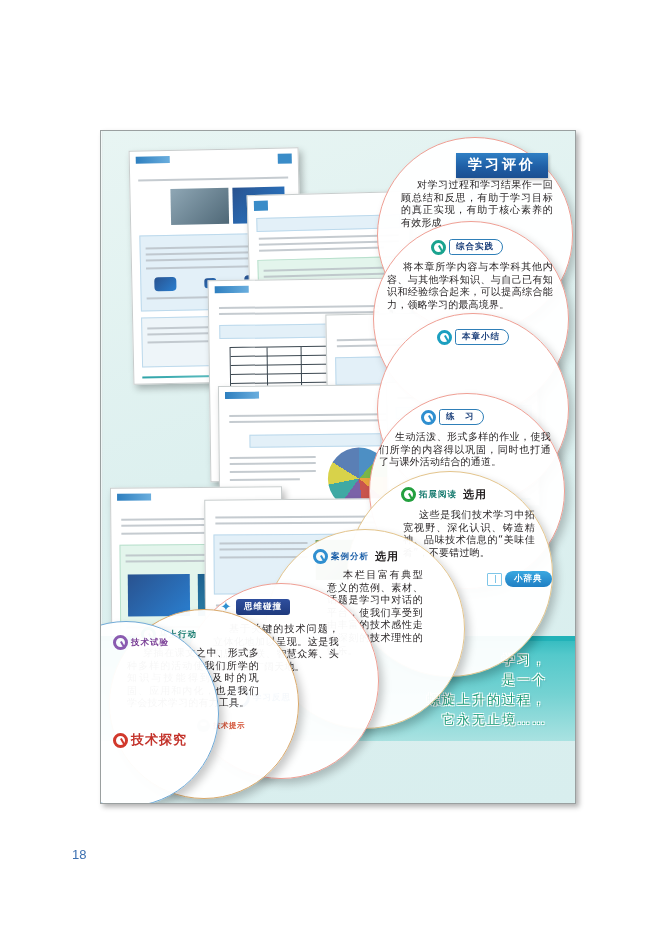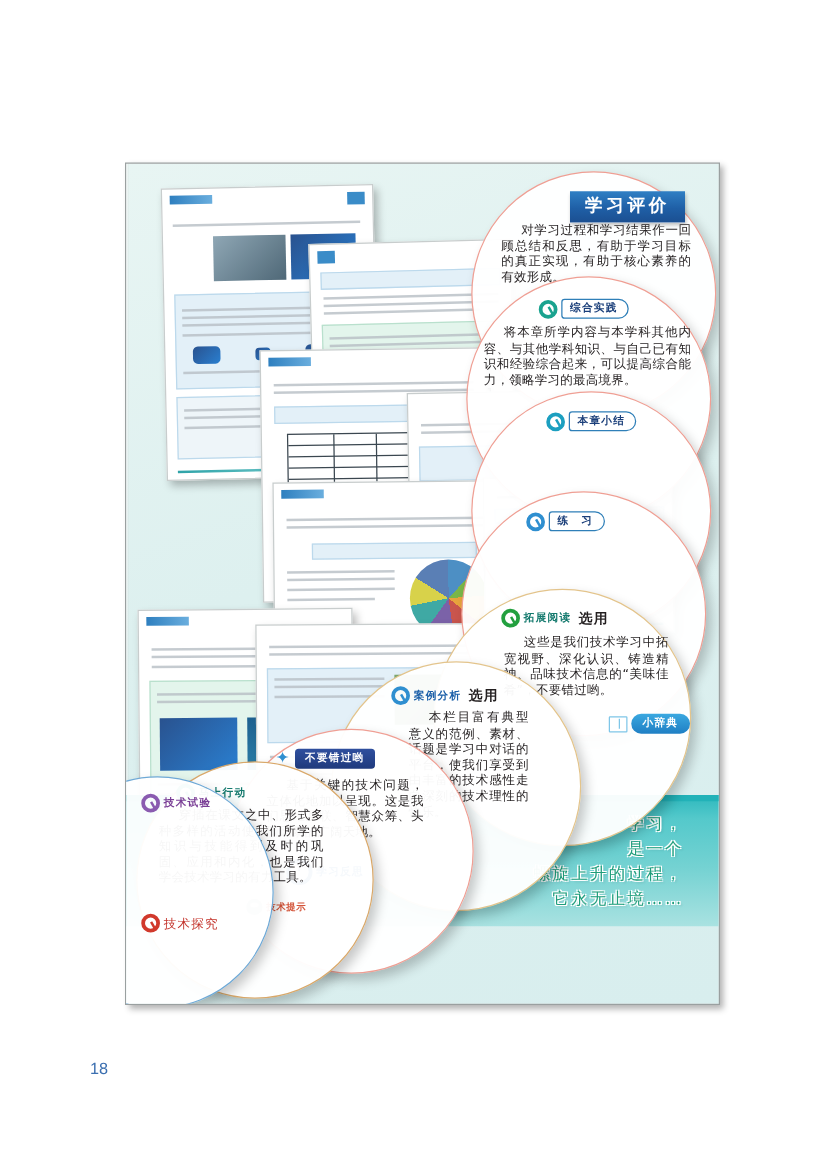--- a/index.html
+++ b/index.html
@@ -200,22 +200,22 @@
     white-space: nowrap;
   }
   .lbl-orange {
     font-size: 7.5px;
     font-weight: bold;
     color: #d4553a;
     letter-spacing: .5px;
     white-space: nowrap;
   }
   .lbl-red {
-    font-size: 10px;
-    font-weight: normal;
+    font-size: 13px;
+    font-weight: bold;
     color: #c3322a;
     letter-spacing: 1px;
     white-space: nowrap;
   }
   .lbl-teal {
     font-size: 8.5px;
     font-weight: bold;
     color: #157a6e;
     letter-spacing: 1px;
     white-space: nowrap;
@@ -530,20 +530,21 @@
     <div class="badge-row" style="left:336px; top:198px;">
       <span class="gear g-cyan"></span>
       <span class="pill">本章小结</span>
     </div>
 
     <div class="circle" style="left:268px; top:262px; width:196px; height:196px; border:1.5px solid #ef9f94;"></div>
     <div class="badge-row" style="left:320px; top:278px;">
       <span class="gear g-blue"></span>
       <span class="pill">练　习</span>
     </div>
+    <div class="c-body c-indent" style="left:278px; top:300px; width:172px; text-align:justify;">生动活泼、形式多样的作业，使我们所学的内容得以巩固，同时也打通了与课外活动结合的通道。</div>
 
     <div class="circle" style="left:246px; top:340px; width:206px; height:206px; border:1.5px solid #e3c48c;"></div>
     <div class="badge-row" style="left:300px; top:356px;">
       <span class="gear g-green"></span>
       <span class="lbl-teal">拓展阅读</span>
       <span class="sel">选用</span>
     </div>
     <div class="c-body c-indent" style="left:302px; top:378px; width:132px; text-align:justify;">这些是我们技术学习中拓宽视野、深化认识、铸造精神、品味技术信息的“美味佳肴”，不要错过哟。</div>
     <div class="badge-row" style="left:386px; top:440px;">
       <span class="book-ic"></span>
@@ -554,21 +555,21 @@
     <div class="badge-row" style="left:212px; top:418px;">
       <span class="gear g-blue"></span>
       <span class="lbl-blue">案例分析</span>
       <span class="sel">选用</span>
     </div>
     <div class="c-body c-indent" style="left:226px; top:438px; width:96px; text-align:justify;">本栏目富有典型意义的范例、素材、话题是学习中对话的平台，使我们享受到由丰富的技术感性走向深刻的技术理性的快乐。</div>
 
     <div class="circle" style="left:82px; top:452px; width:196px; height:196px; border:1.5px solid #ef9f94;"></div>
     <div class="badge-row" style="left:118px; top:468px;">
       <span class="star-ic">✦</span>
-      <span class="pill-solid">不要错过哟</span>
+      <span class="pill-solid">思维碰撞</span>
     </div>
     <div class="c-body c-indent" style="left:112px; top:492px; width:126px; text-align:justify;">基于关键的技术问题，立体化地加以呈现。这是我们思维互联、智慧众筹、头脑风暴的广阔天地。</div>
     <div class="badge-row" style="left:128px; top:556px;">
       <span class="q-ic">?</span>
       <span class="lbl-dblue lbl-blue">学习反思</span>
     </div>
 
     <div class="circle" style="left:8px; top:478px; width:190px; height:190px; border:1.5px solid #d9a86a;"></div>
     <div class="badge-row" style="left:40px; top:496px;">
       <span class="gear g-teal"></span>

